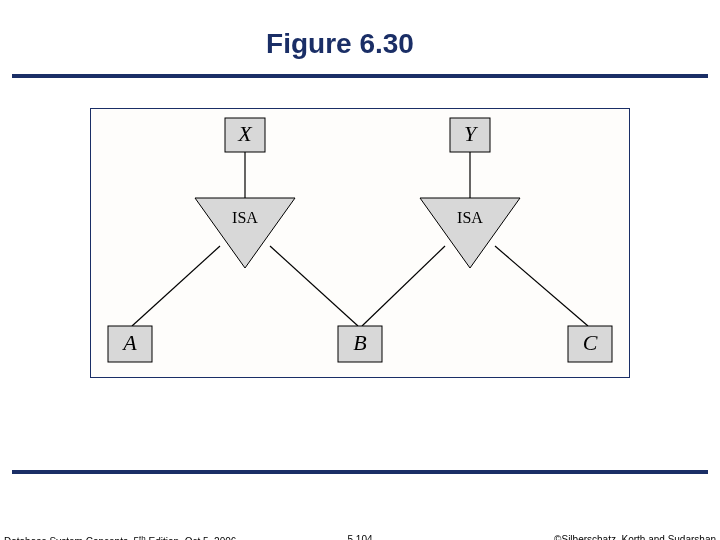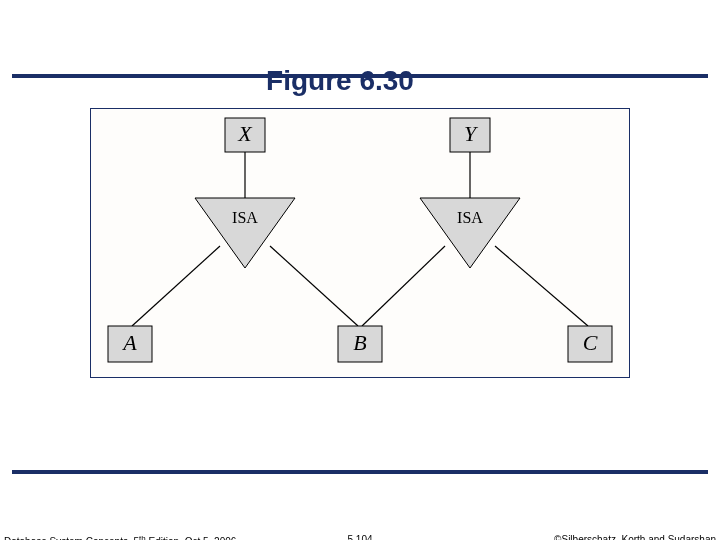--- a/index.html
+++ b/index.html
@@ -18,21 +18,20 @@
   }
   .title {
     position: absolute;
     top: 28px;
     left: 0;
     width: 680px;
     text-align: center;
     font-size: 28px;
     font-weight: bold;
     color: #1a2e66;
-    margin-top: 37px;
   }
   .hr1, .hr2 {
     position: absolute;
     left: 12px;
     width: 696px;
     height: 4px;
     background: #1a2e66;
   }
   .hr1 { top: 74px; }
   .hr2 { top: 470px; }

